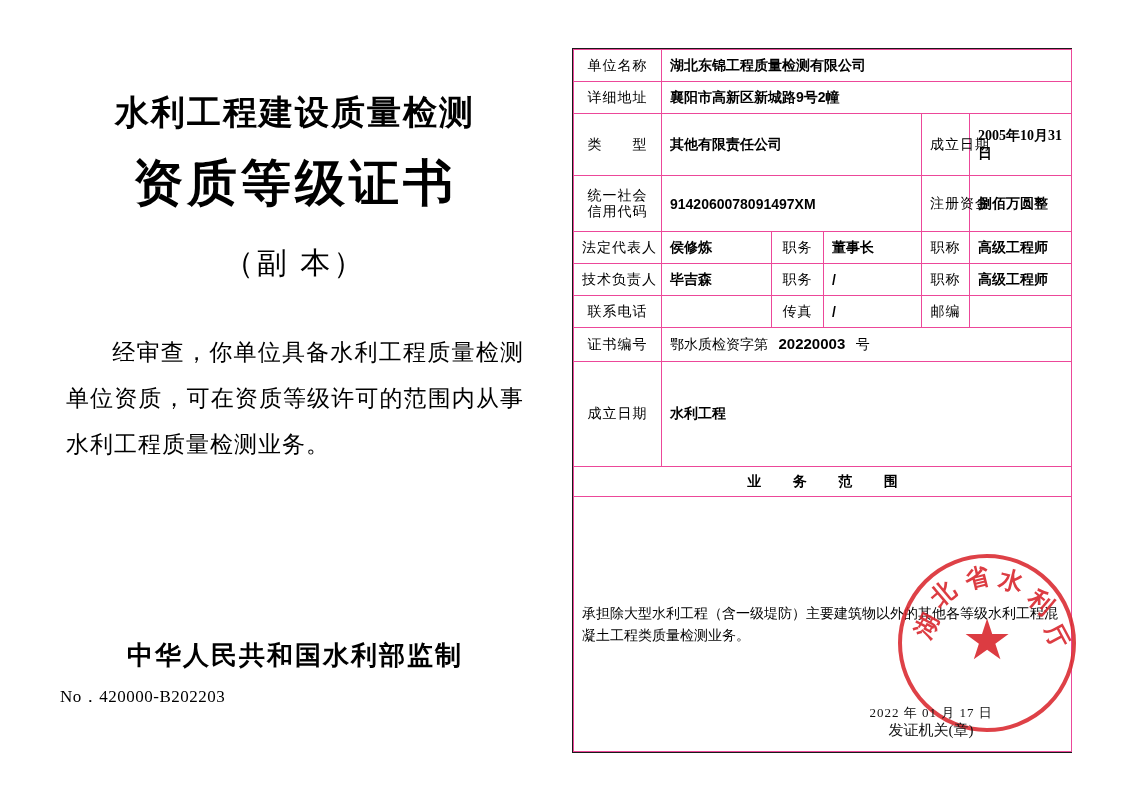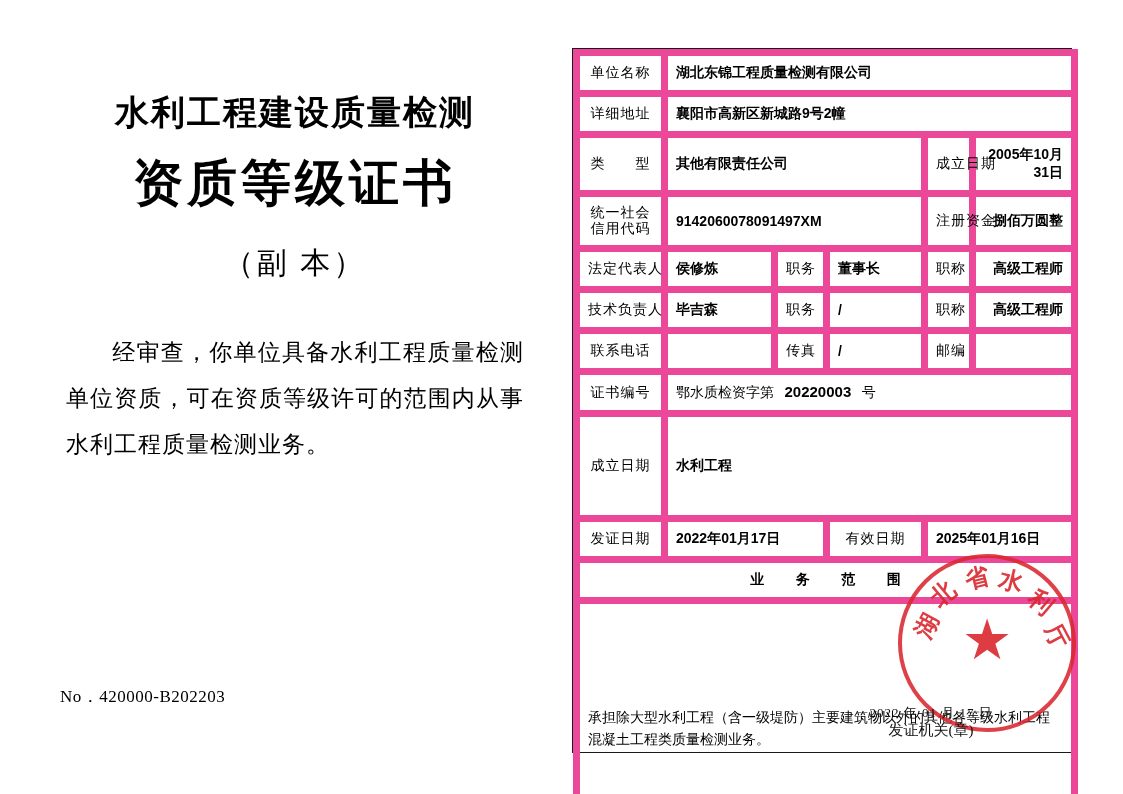--- a/index.html
+++ b/index.html
@@ -94,45 +94,45 @@
     border: 1px solid #1a1a1a;
     box-sizing: border-box;
   }
   table.cert {
     border-collapse: collapse;
     width: 100%;
     height: 100%;
     table-layout: fixed;
   }
   table.cert td {
-    border: 7px solid #ec4899;
-    padding: 8px 8px;
+    border: 1px solid #ec4899;
+    padding: 0 8px;
     font-size: 14px;
     vertical-align: middle;
     color: #000;
   }
   td.label {
     text-align: center;
     font-family: "Liberation Serif", serif;
     font-size: 13.5px;
     letter-spacing: 1px;
     white-space: nowrap;
   }
   td.value {
     font-family: "Liberation Sans", sans-serif;
     font-size: 15px;
     font-weight: bold;
     text-align: left;
     padding-left: 10px;
   }
   td.value-center {
-    font-family: Liberation Sans, sans-serif;
-    font-size: 15px;
-    font-weight: bold;
-    text-align: right;
+    font-family: Liberation Serif, serif;
+    font-size: 15px;
+    font-weight: bold;
+    text-align: left;
   }
   .label-2line {
     line-height: 16px;
   }
   .biz-head {
     text-align: center;
     font-family: "Liberation Serif", serif;
     font-size: 19px;
     font-weight: bold;
     letter-spacing: 14px;
@@ -223,20 +223,21 @@
   }
 </style>
 </head>
 <body>
 
 <div id="left-panel">
   <div class="title-line1">水利工程建设质量检测</div>
   <div class="title-line2">资质等级证书</div>
   <div class="title-sub">（副 本）</div>
   <div class="body-text"><span class="indent"></span><span>经审查，你单位具备水利工程质量检测单位资质，可在资质等级许可的范围内从事水利工程质量检测业务。</span></div>
+  <div class="issuer">中华人民共和国水利部监制</div>
   <div class="serial">No．420000-B202203</div>
 </div>
 
 <div id="right-panel">
   <table class="cert">
     <colgroup>
       <col style="width:88px">
       <col style="width:110px">
       <col style="width:52px">
       <col style="width:98px">
@@ -293,26 +294,20 @@
         <td class="cert-no-row" colspan="5">
           <span>鄂水质检资字第</span>
           &nbsp;&nbsp;<b>20220003</b>&nbsp;&nbsp;
           <span>号</span>
         </td>
       </tr>
       <tr style="height:105px">
         <td class="label">成立日期</td>
         <td class="qual-value" colspan="5">水利工程</td>
       </tr>
-      <tr>
-        <td class="label">发证日期</td>
-        <td class="value" colspan="2">2022年01月17日</td>
-        <td class="label">有效日期</td>
-        <td class="value" colspan="2">2025年01月16日</td>
-      </tr>
       <tr style="height:30px">
         <td class="biz-head" colspan="6">业 务 范 围</td>
       </tr>
       <tr style="height:255px">
         <td class="biz-body" colspan="6">承担除大型水利工程（含一级堤防）主要建筑物以外的其他各等级水利工程混凝土工程类质量检测业务。</td>
       </tr>
     </tbody>
   </table>
 
   <div id="seal">

